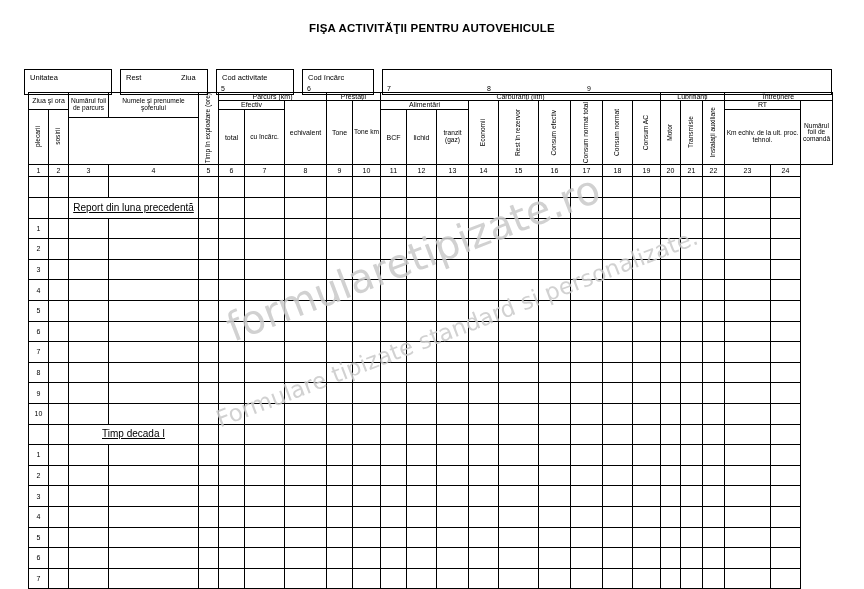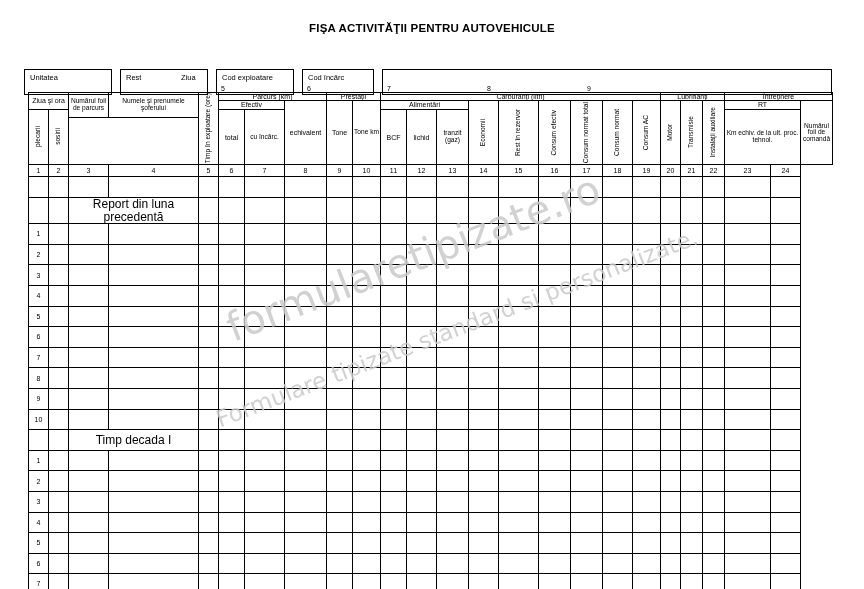--- a/index.html
+++ b/index.html
@@ -54,21 +54,21 @@
     writing-mode:vertical-rl;
     transform:rotate(180deg);
     white-space:nowrap;
     display:inline-block;
     font-size:6.6px;
   }
   .small{font-size:6.6px;}
   .numrow td{height:11px;font-size:7px;}
   .datarow td{height:19.6px;}
   .rowlbl{font-size:7px;}
-  .leftlbl{text-align:left;padding-left:32px;font-size:12px;}
+  .leftlbl{text-align:left;padding-left:32px;font-size:10px;text-decoration:underline;}
 
   
   .wm{
     position:absolute;left:0;top:0;width:864px;height:589px;
     pointer-events:none;
   }
   .wm1{
     position:absolute;left:215px;top:235px;
     font-size:40px;color:#c9c9c9;
     transform:rotate(-21deg);
@@ -96,21 +96,21 @@
     <div class="hbox" style="width:88px">
       <span class="lbl">Unitatea</span>
     </div>
     <div class="gap"></div>
     <div class="hbox" style="width:88px">
       <span class="lbl">Rest</span>
       <span class="lbl2">Ziua</span>
     </div>
     <div class="gap"></div>
     <div class="hbox" style="width:78px">
-      <span class="lbl">Cod exploatare</span>
+      <span class="lbl">Cod activitate</span>
       <span class="num">5</span>
     </div>
     <div class="gap"></div>
     <div class="hbox" style="width:72px">
       <span class="lbl">Cod încărc</span>
       <span class="num">6</span>
     </div>
     <div class="gap"></div>
     <div class="hbox" style="flex:1">
       <span class="num" style="left:4px">7</span>

